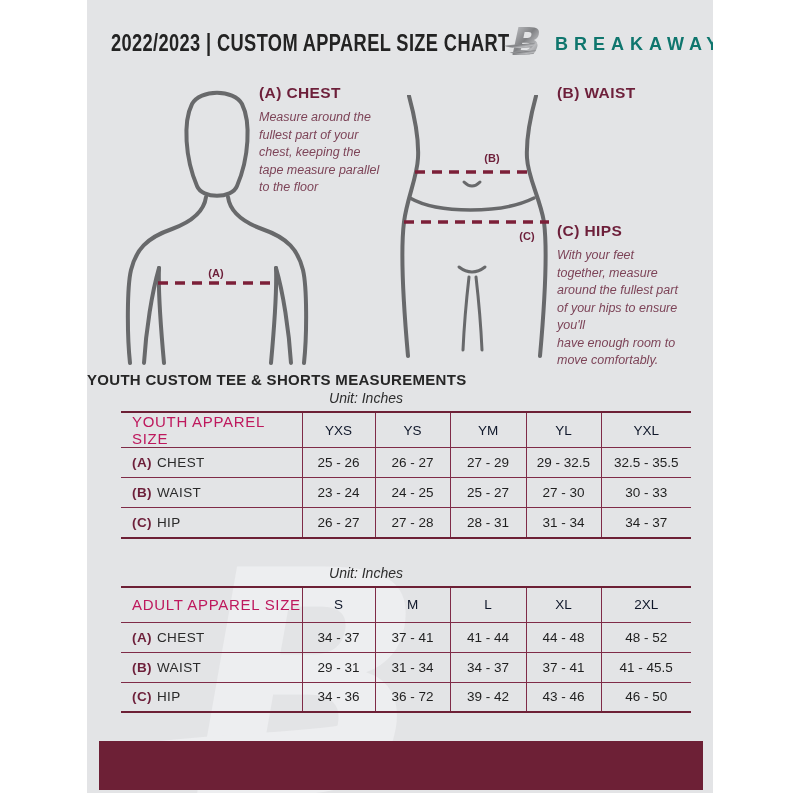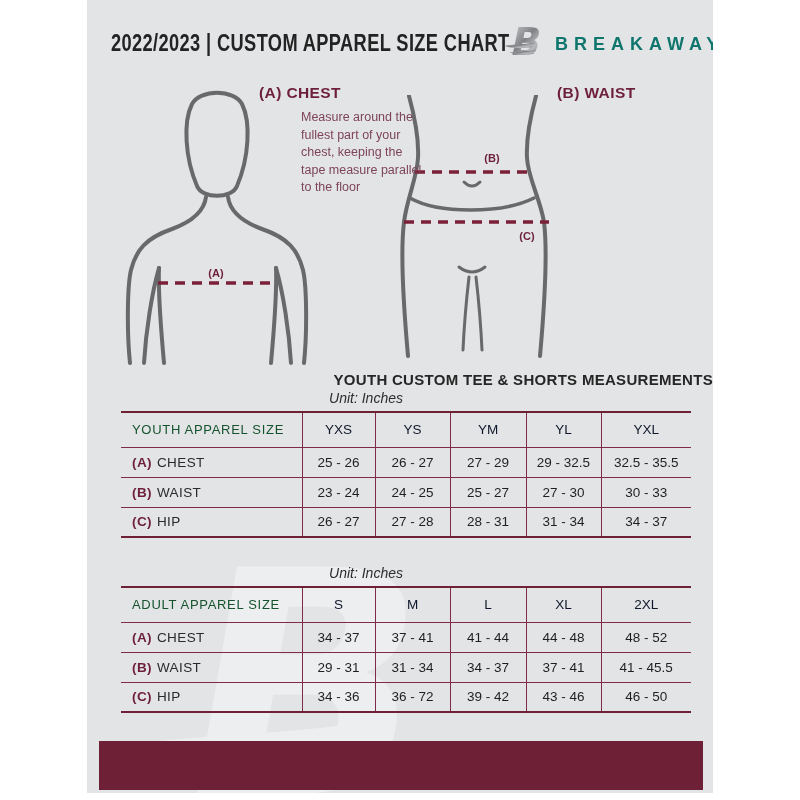--- a/index.html
+++ b/index.html
@@ -20,41 +20,41 @@
 
   
   .fig { position:absolute; }
   .fig-left { left:33px; top:80px; }
   .fig-right { left:305px; top:95px; }
   .guide-block { position:absolute; width:185px; }
   .guide-a { left:172px; top:84px; }
   .guide-b { left:470px; top:84px; }
   .guide-c { left:470px; top:222px; }
   .guide-heading { font-size:15.5px; font-weight:700; color:#6d1f3a; letter-spacing:.4px; margin-bottom:7px; }
-  .guide-body { font-size:12.5px; color:#7d4458; line-height:17.5px; white-space:pre-line;margin-left:42px; }
-
-  
-  .section-title { position:absolute; left:0; width:626px; text-align:right; font-size:15px; font-weight:700; color:#262626; letter-spacing:.3px; }
+  .guide-body { font-size:12.5px; font-style:italic; color:#7d4458; line-height:17.5px; white-space:pre-line; }
+
+  
+  .section-title { position:absolute; left:0; width:626px; text-align:left; font-size:15px; font-weight:700; color:#262626; letter-spacing:.3px; }
   .section-unit  { position:absolute; left:0; width:558px; text-align:center; font-size:14px; font-style:italic; font-weight:500; color:#2e2e2e; }
   .youth-title { top:371px; } .youth-unit { top:390px; }
   .adult-title { top:546px; } .adult-unit { top:565px; }
 
   
   .size-table { position:absolute; left:34px; width:570px; border-collapse:collapse; table-layout:fixed;
                 border-top:2px solid #6d2036; border-bottom:2px solid #6d2036; font-size:13.5px; }
   .youth-table { top:411px; } .adult-table { top:586px; }
   .size-table col.c0 { width:181px; } .size-table col.c1 { width:73px; } .size-table col.c2 { width:75px; }
   .size-table col.c3 { width:76px; } .size-table col.c4 { width:75px; } .size-table col.c5 { width:90px; }
   .size-table th, .size-table td { text-align:center; vertical-align:middle; background:transparent; }
   .size-table thead tr { height:35px; }
   .size-table tbody tr { height:30px; }
   .size-table th + th, .size-table td + td { border-left:1.5px solid #7f2b47; }
   .size-table tbody td { border-top:1.5px solid #7f2b47; color:#1f1f1f; }
   .size-table thead th { font-weight:400; color:#0f172a; }
-  .size-table thead th.label-h { text-align:left; padding-left:11px; font-weight:400; font-size:13px; letter-spacing:.7px; color:#14532d; }
+  .size-table thead th.label-h { text-align:left; padding-left:11px; font-weight:400; font-size:15px; letter-spacing:.7px; color:#be185d; }
   .size-table td.label-c { text-align:left; padding-left:11px; color:#2a2a2a; letter-spacing:.4px; }
   .size-table td.label-c .rk { color:#6d1f3a; font-weight:700; margin-right:5px; }
 
   
   .footer-bar { position:absolute; left:12px; top:741px; width:604px; height:49px; background:#6d2036; z-index:2; }
 
   svg text.fig-label { font-family:"Liberation Sans", sans-serif; font-size:11px; font-weight:700; fill:#6d1f3a; }
 </style>
 </head>
 <body>
@@ -123,20 +123,30 @@
         <div class="guide-heading">(A) CHEST</div>
         <div class="guide-body">Measure around the
 fullest part of your
 chest, keeping the
 tape measure parallel
 to the floor</div>
       </div>
       <div class="guide-block guide-b">
         <div class="guide-heading">(B) WAIST</div>
       </div>
+      <div class="guide-block guide-c">
+        <div class="guide-heading">(C) HIPS</div>
+        <div class="guide-body">With your feet
+together, measure
+around the fullest part
+of your hips to ensure
+you'll
+have enough room to
+move comfortably.</div>
+      </div>
 
       <div class="section-title youth-title">YOUTH CUSTOM TEE &amp; SHORTS MEASUREMENTS</div>
       <div class="section-unit youth-unit">Unit: Inches</div>
       <table class="size-table youth-table">
         <colgroup>
             <col class="c0">
             <col class="c1">
             <col class="c2">
             <col class="c3">
             <col class="c4">

